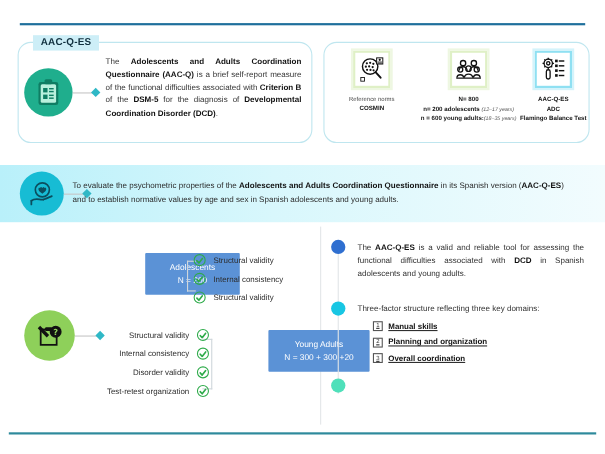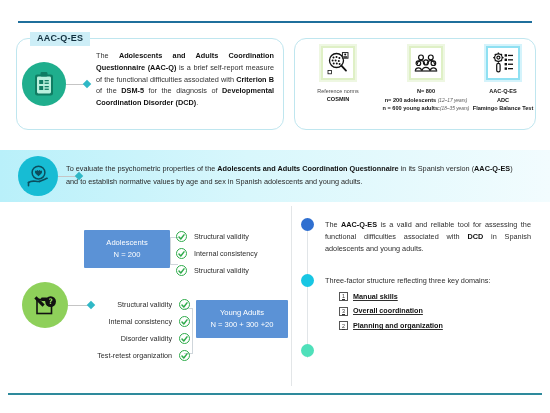--- a/index.html
+++ b/index.html
@@ -108,20 +108,21 @@
     position:absolute;left:291px;top:206px;width:1px;height:180px;
     background:#e3e6e8;
   }
 
   
   .nbox{
     position:absolute;background:#5b92d6;color:#ffffff;
     display:flex;flex-direction:column;align-items:center;justify-content:center;
     font-size:7.6px;line-height:1.6;text-align:center;
     border-radius:1px;
+    margin-left:48px;
   }
   .nbox-adol{left:84px;top:230px;width:86px;height:38px;}
   .nbox-young{left:196px;top:300px;width:92px;height:38px;}
 
   .checklist{position:absolute;text-align:center;}
   .check-row{
     display:flex;align-items:center;height:17px;
     font-size:7.2px;color:#2c2c2c;white-space:nowrap;
   }
   .ck{
@@ -392,26 +393,26 @@
 
   <div class="dot d2"></div>
   <div class="rtext rt2">
     <span>Three-factor structure reflecting three key domains:</span>
     <ul class="numlist">
       <li>
         <span class="numbox">1</span>
         <span>Manual skills</span>
       </li>
       <li>
+        <span class="numbox">2</span>
+        <span>Planning and organization</span>
+      </li>
+      <li>
         <span class="numbox">3</span>
         <span>Overall coordination</span>
       </li>
-      <li>
-        <span class="numbox">2</span>
-        <span>Planning and organization</span>
-      </li>
     </ul>
   </div>
 
   <div class="dot d3"></div>
 
   <div class="rule-bottom"></div>
 </div>
 
 </body></html>

